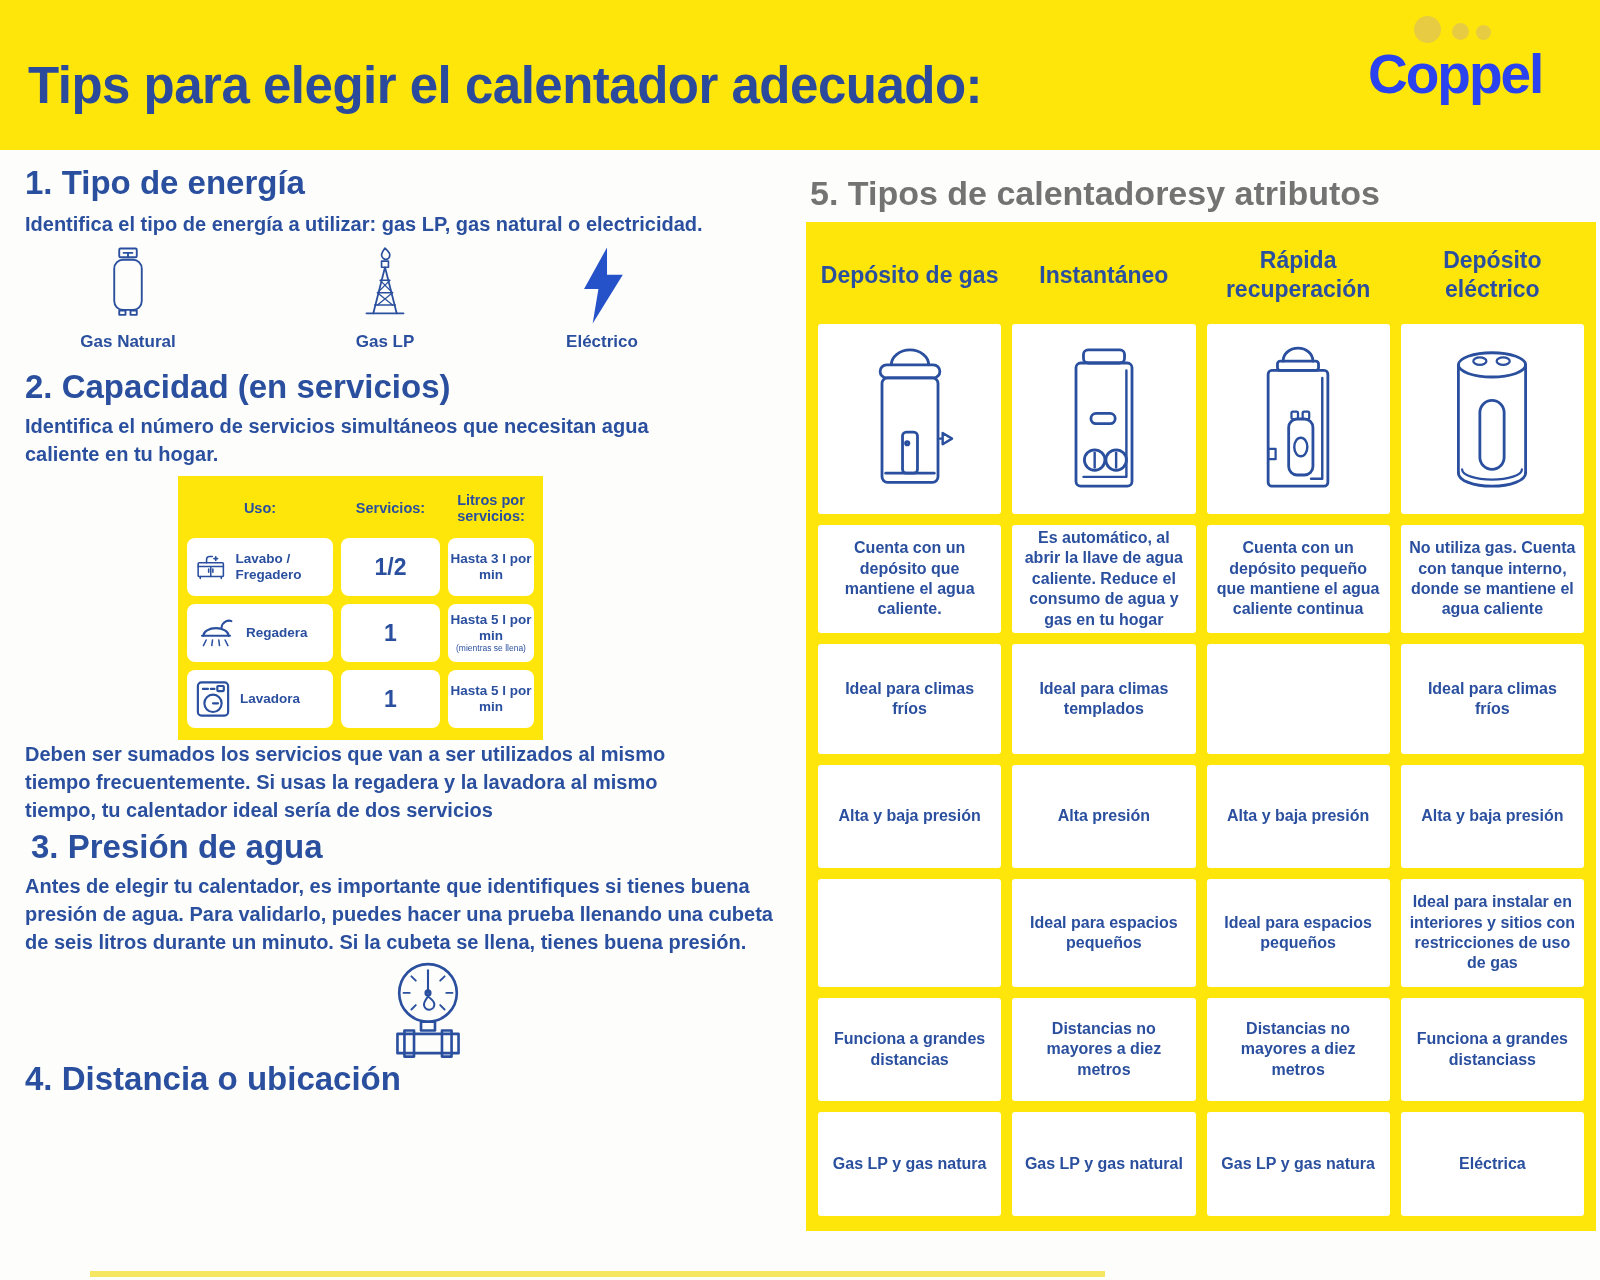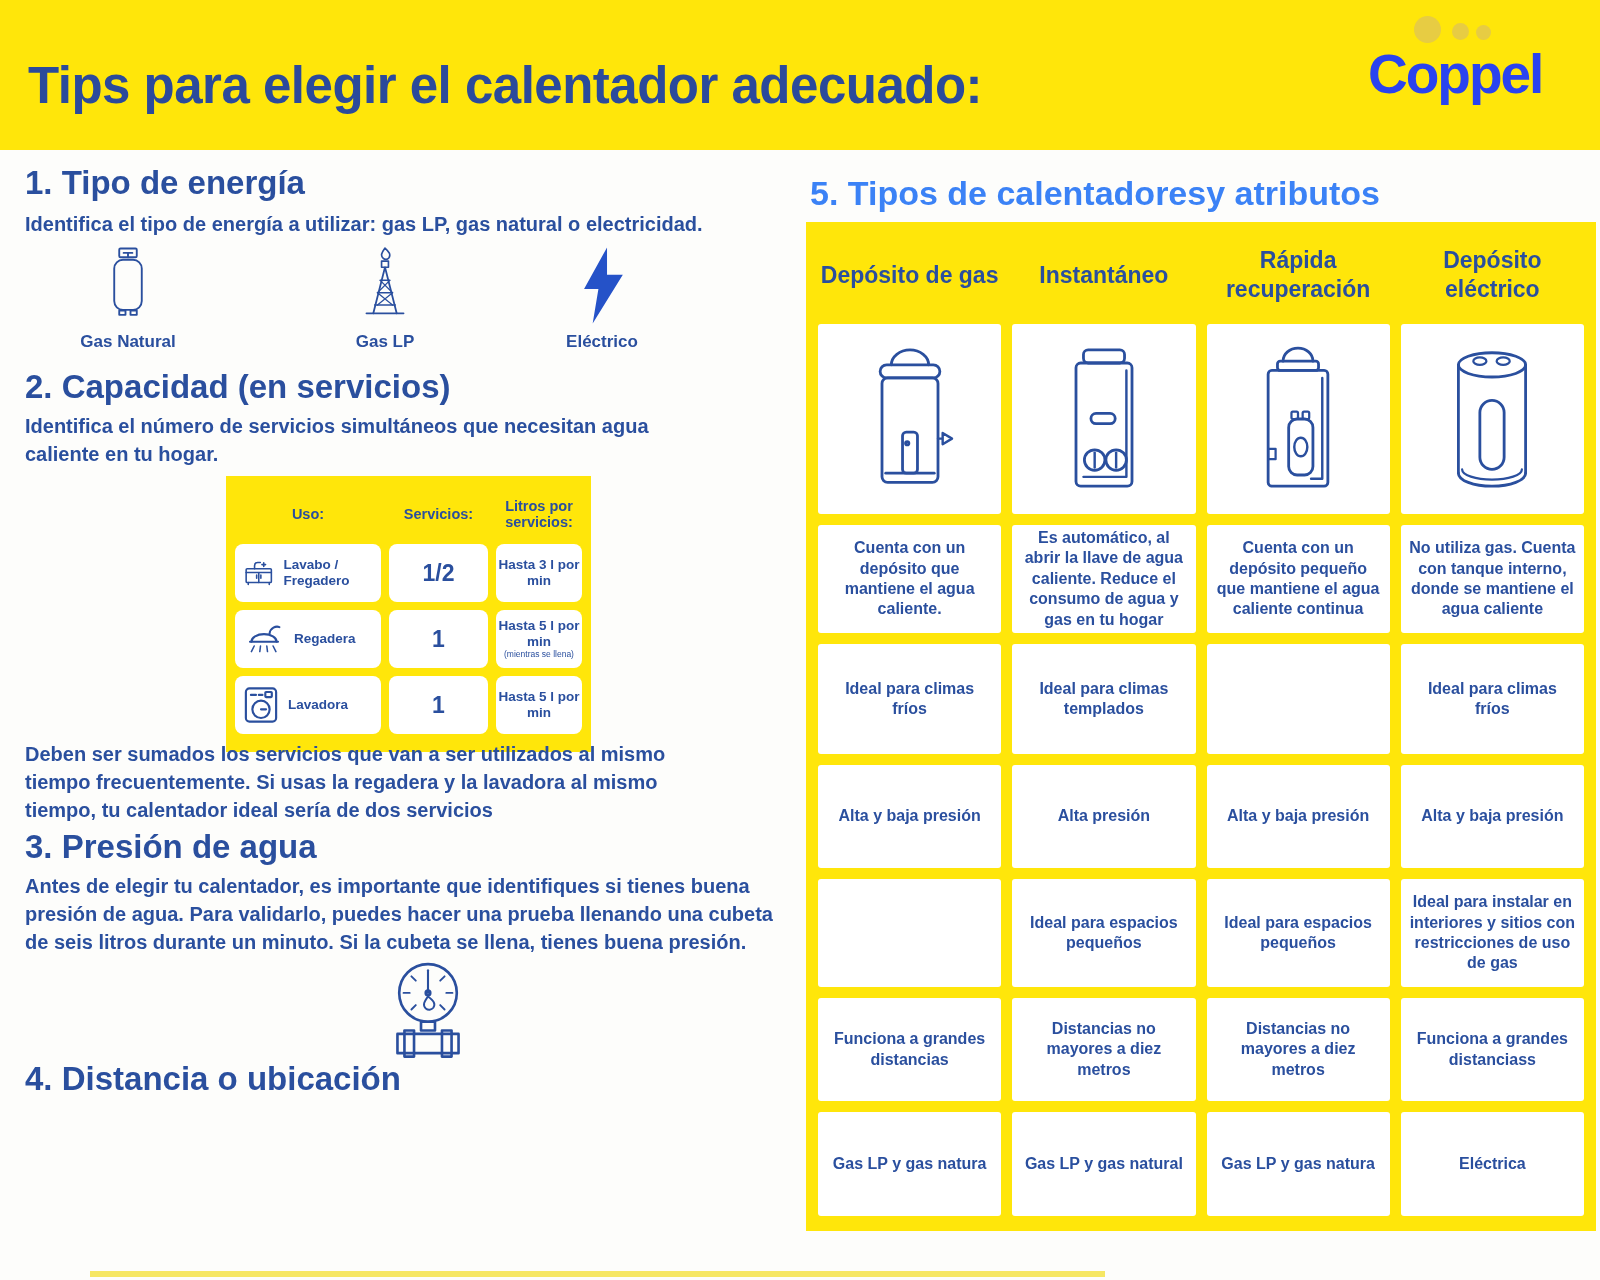--- a/index.html
+++ b/index.html
@@ -25,32 +25,32 @@
   
   .h2{position:absolute;font-size:33px;font-weight:700;color:var(--blue);white-space:nowrap;}
   .p{position:absolute;font-size:20px;font-weight:700;color:var(--blue);line-height:1.4;}
 
   
   .energy{position:absolute;top:246px;height:106px;display:flex;flex-direction:column;align-items:center;justify-content:flex-end;}
   .energy .lbl{font-size:17px;font-weight:700;color:var(--blue);margin-top:7px;white-space:nowrap;}
   .ic{stroke:var(--blue);fill:none;stroke-width:3;stroke-linecap:round;stroke-linejoin:round;}
 
   
-  .captable{position:absolute;left:178px;top:476px;background:var(--yellow);padding:18px 9px;display:grid;grid-template-columns:146px 99px 86px;grid-template-rows:42px 58px 58px 58px;gap:8px;margin-left:48px;}
+  .captable{position:absolute;left:178px;top:476px;background:var(--yellow);padding:12px 9px;display:grid;grid-template-columns:146px 99px 86px;grid-template-rows:42px 58px 58px 58px;gap:8px;}
   .cap-h{display:flex;align-items:center;justify-content:center;text-align:center;font-size:14.5px;font-weight:700;color:var(--blue);line-height:1.1;}
   .cap-cell{background:#fff;border-radius:8px;color:var(--blue);font-weight:700;overflow:hidden;}
   .cap-uso{display:flex;align-items:center;gap:9px;padding:4px 4px 4px 8px;font-size:13.5px;line-height:1.15;}
   .cap-serv{display:flex;align-items:center;justify-content:center;font-size:23px;}
   .cap-lit{display:flex;flex-direction:column;align-items:center;justify-content:center;font-size:13.5px;text-align:center;line-height:1.15;}
   .cap-lit .nota{font-size:8.5px;font-weight:400;margin-top:1px;}
 
   .gauge{position:absolute;left:380px;top:950px;}
 
   
-  .s5-title{position:absolute;left:810px;top:174px;font-size:34px;font-weight:700;color:#3b82f6;white-space:nowrap;}
+  .s5-title{position:absolute;left:810px;top:174px;font-size:34px;font-weight:700;color:#737373;white-space:nowrap;}
   .t5{position:absolute;left:806px;top:222px;width:790px;box-sizing:border-box;background:var(--yellow);padding:15px 12px;display:grid;grid-template-columns:repeat(4,1fr);grid-template-rows:76px 190px 108px 110px 103px 108px 103px 104px;gap:11px;}
   .t5 .head{display:flex;align-items:center;justify-content:center;text-align:center;font-size:23px;font-weight:700;color:var(--blue);line-height:1.25;}
   .t5 .cell{background:#fff;border-radius:3px;display:flex;align-items:center;justify-content:center;text-align:center;font-size:16px;font-weight:700;color:var(--blue);padding:4px 8px;line-height:1.28;overflow:hidden;}
   .t5 .iconcell{background:#fff;border-radius:3px;display:flex;align-items:center;justify-content:center;}
 
   .bottom-strip{position:absolute;left:90px;top:1271px;width:1015px;height:6px;background:#F6E763;}
 </style>
 </head>
 <body>
 
@@ -149,21 +149,21 @@
     </div>
     <div class="cap-cell cap-serv">1</div>
     <div class="cap-cell cap-lit">
       <span>Hasta 5 l por min</span>
       <span class="nota"></span>
     </div>
   </div>
 
   <div class="p" style="left:25px;top:740px;max-width:700px;">Deben ser sumados los servicios que van a ser utilizados al mismo tiempo frecuentemente. Si usas la regadera y la lavadora al mismo tiempo, tu calentador ideal sería de dos servicios</div>
 
-  <div class="h2" style="left:25px;top:828px;">3. Presión de agua</div>
+  <div class="h2" style="left:31px;top:828px;">3. Presión de agua</div>
   <div class="p" style="left:25px;top:872px;max-width:755px;">Antes de elegir tu calentador, es importante que identifiques si tienes buena presión de agua. Para validarlo, puedes hacer una prueba llenando una cubeta de seis litros durante un minuto. Si la cubeta se llena, tienes buena presión.</div>
 
   <div class="gauge">
     <svg class="ic" width="96" height="112" viewBox="0 0 110 122" stroke-width="3">
       <circle cx="55" cy="46" r="33"></circle>
       <path d="M27,46 h7 M76,46 h7 M36,27 l5,5 M74,27 l-5,5 M36,65 l5,-5 M74,65 l-5,-5" stroke-width="2.2"></path>
       <path d="M55,46 V20" stroke-width="2.4"></path>
       <circle cx="55" cy="46" r="2.6"></circle>
       <path d="M55,50 c-4.5,6.5 -6.5,10 -2.5,13.8 a6,6 0 0 0 8.6,-0.8 c3,-4.6 0.4,-8 -6.1,-13 z" stroke-width="2.2"></path>
       <rect x="47" y="79" width="16" height="10"></rect>

